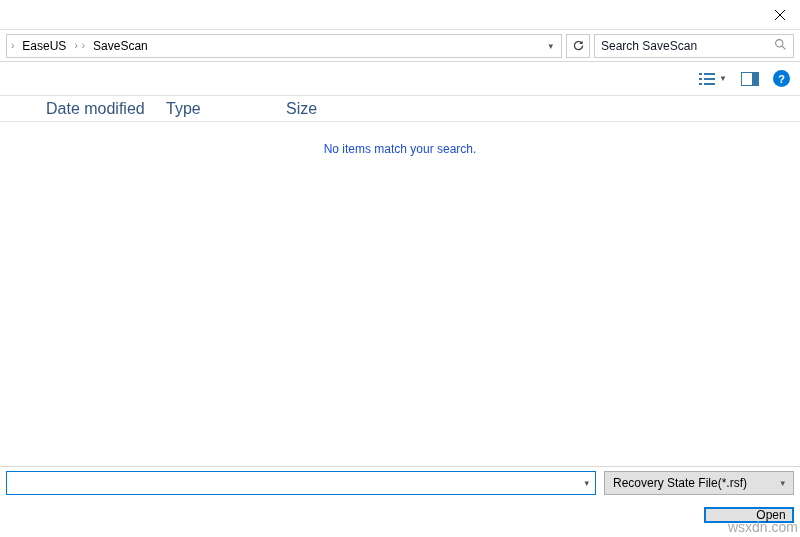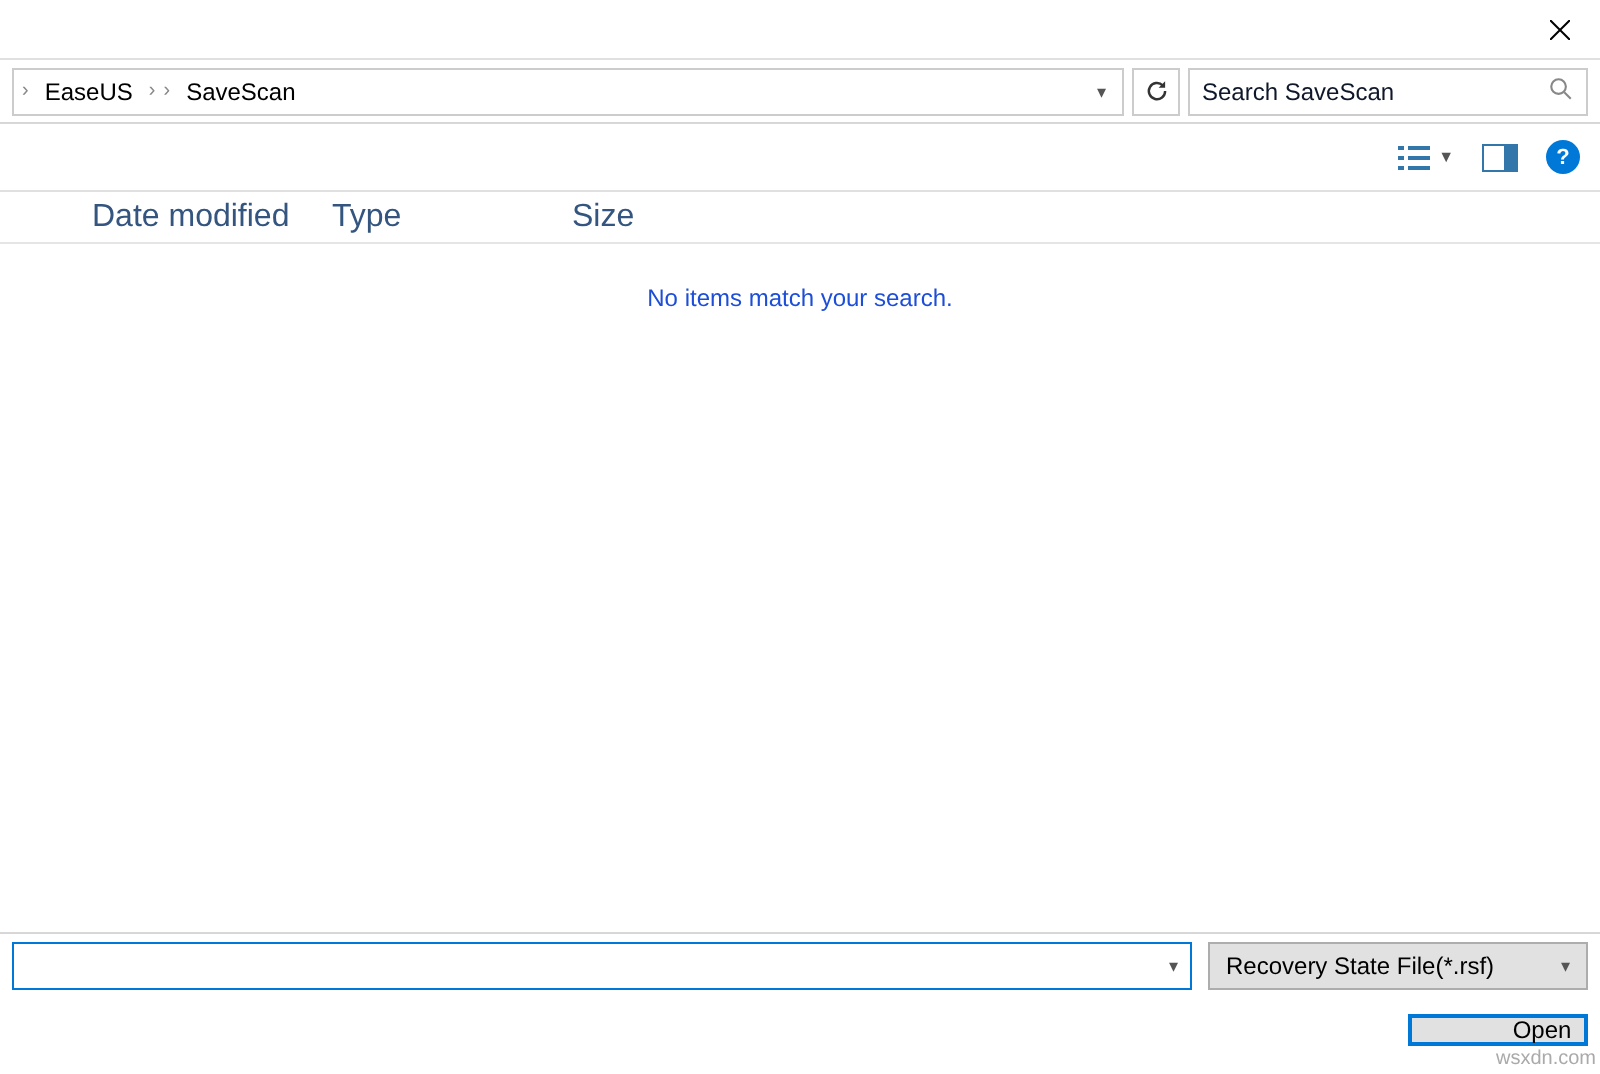--- a/index.html
+++ b/index.html
@@ -200,21 +200,21 @@
       padding-left: 44px;
     }
     .btn.primary {
       border: 1px solid #0078d7;
       box-shadow: inset 0 0 0 1px #0078d7;
     }
     .watermark {
       position: absolute;
       right: 2px;
       bottom: 2px;
-      font-size: 10px;
+      font-size: 14px;
       color: #aaa;
     }
   </style>
 </head>
 <body>
 
 <div class="titlebar">
   <div class="close-btn">
     <svg width="10" height="10" viewBox="0 0 10 10">
         <line x1="0" y1="0" x2="10" y2="10" stroke="#000" stroke-width="1"></line>

